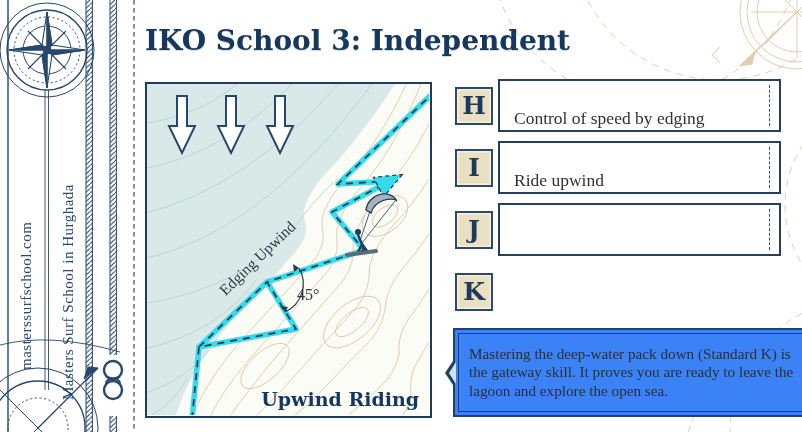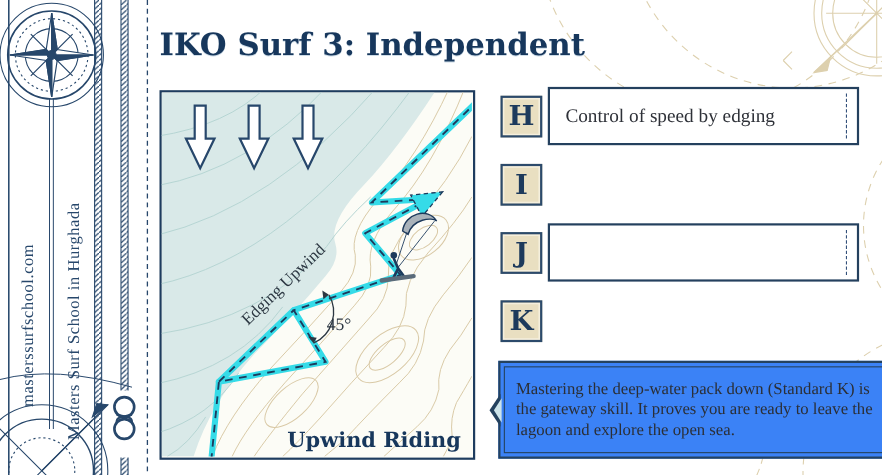--- a/index.html
+++ b/index.html
@@ -23,21 +23,21 @@
        border:2.5px solid #1e3c5f;background:#fcfcf6;box-sizing:border-box;}
   
   #standards{position:absolute;left:455px;top:79px;width:326px;z-index:3;}
   .std-row{display:flex;align-items:stretch;margin-bottom:9px;height:53px;}
   .std-badge{width:38px;height:38px;align-self:center;margin-right:5px;flex:0 0 38px;
     background:#e9dfc1;border:2px solid #2c4a6b;box-sizing:border-box;
     box-shadow:inset 0 0 0 1.5px #f5efdd;
     display:flex;align-items:center;justify-content:center;
     font-family:"DejaVu Serif",serif;font-weight:bold;font-size:25px;color:#1d3a5c;}
   .std-box{position:relative;flex:1;background:#ffffff;border:2px solid #24405e;
-    box-sizing:border-box;display:flex;align-items:center;
+    box-sizing:border-box;display:flex;align-items:flex-end;
     padding:2px 34px 2px 14px;font-size:17.5px;color:#2e3138;line-height:1.15;}
   .std-box .dash-rule{position:absolute;right:9px;top:4px;bottom:4px;width:0;
     border-left:1.5px dashed #33507a;}
   
   #callout{position:absolute;left:453px;top:328px;width:364px;height:89px;z-index:3;
     background:#3b82f6;border:2.5px solid #24425f;box-sizing:border-box;}
   #callout .inner{position:absolute;left:3px;top:3px;right:3px;bottom:3px;
     border:1px solid #24425f;display:flex;align-items:center;
     padding:2px 8px 2px 10px;box-sizing:border-box;
     font-size:15.2px;line-height:1.2;color:#2b2f36;}
@@ -130,21 +130,21 @@
           <path d="M120,377 C106,380 106,380 106,384" fill="none" stroke-width="2"></path>
         </g>
       </g>
 
       <line x1="134" y1="0" x2="134" y2="432" stroke="#27476b" stroke-width="1.2" stroke-dasharray="4.5 3.5"></line>
     </svg>
     <div class="vtext" id="vtext-url">masterssurfschool.com</div>
     <div class="vtext" id="vtext-school">Masters Surf School in Hurghada</div>
   </div>
 
-  <div id="main-title">IKO Surf 3: Independent</div>
+  <div id="main-title">IKO School 3: Independent</div>
 
   <div id="map">
     <svg width="282" height="331" viewBox="0 0 282 331">
 
       <path d="M0,0 L248,0 Q214,52 184,84 Q151,118 158,138 Q162,152 149,167 Q120,202 84,238 Q44,283 29,331 L0,331 Z" fill="#d9e9e8"></path>
 
       <g stroke="#b5d4d2" fill="none" stroke-width="0.9">
         <path d="M-5,40 Q60,30 95,-5"></path>
         <path d="M-5,85 Q80,70 150,-5"></path>
         <path d="M-5,130 Q100,105 196,-5"></path>
@@ -213,20 +213,24 @@
   <div id="standards">
     <div class="std-row">
       <div class="std-badge">H</div>
       <div class="std-box">
           <span>Control of speed by edging</span>
         <span class="dash-rule"></span>
         </div>
     </div>
     <div class="std-row">
       <div class="std-badge">I</div>
+      <div class="std-box">
+          <span>Ride upwind</span>
+        <span class="dash-rule"></span>
+        </div>
     </div>
     <div class="std-row">
       <div class="std-badge">J</div>
       <div class="std-box">
         <span class="dash-rule"></span>
         </div>
     </div>
     <div class="std-row">
       <div class="std-badge">K</div>
     </div>

